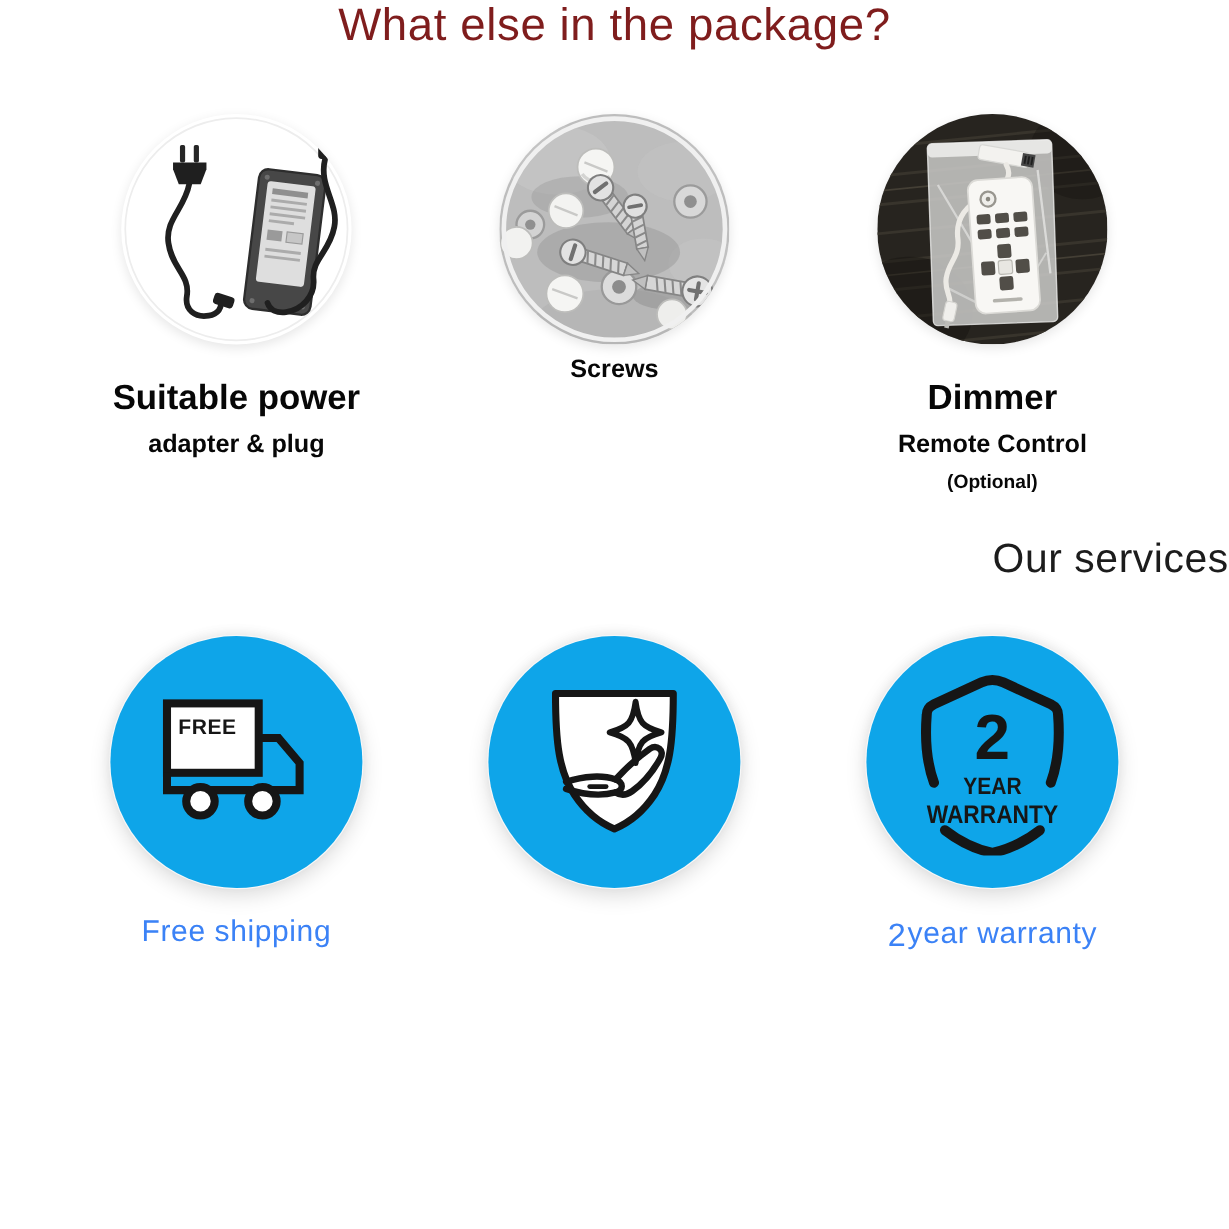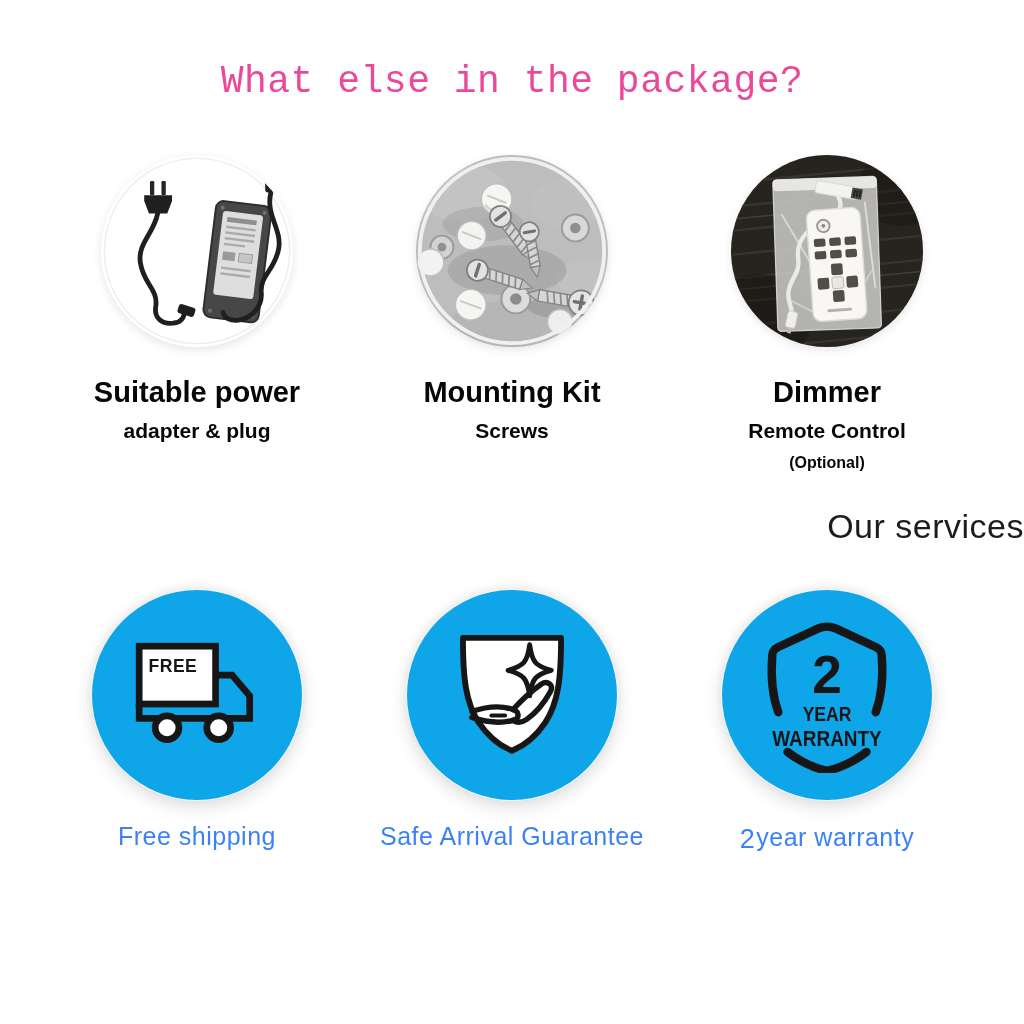--- a/index.html
+++ b/index.html
@@ -1,22 +1,22 @@
 <!DOCTYPE html>
 <html><head>
 <meta charset="utf-8">
 <style>
   html,body{margin:0;padding:0;background:#ffffff;}
   .page{
     width:1024px;height:1024px;background:#ffffff;overflow:hidden;
     font-family:"Liberation Sans",sans-serif;color:#1d1d1d;
   }
   .main-title{
-    margin:0;padding-top:60px;text-align:center;
-    font-size:38px;font-weight:400;letter-spacing:0.5px;color:#ec4899;font-family:Liberation Mono, monospace;
+    margin:0;text-align:center;
+    font-size:38px;font-weight:400;letter-spacing:0.5px;color:#7f1d1d;
   }
   .row{width:912px;margin:0 auto;display:flex;justify-content:space-between;align-items:flex-start;}
   .packages-row{margin-top:52px;}
   .col{width:282px;display:flex;flex-direction:column;align-items:center;text-align:left;}
   .photo-circle{
     width:192px;height:192px;border-radius:50%;overflow:hidden;background:#fff;
     box-shadow:0 3px 10px rgba(0,0,0,0.10);
   }
   .photo-circle svg{display:block;width:100%;height:100%;}
   .pkg-title{font-size:29px;font-weight:700;color:#070707;margin-top:28px;line-height:1.2;}
@@ -145,21 +145,20 @@
               <path d="M-6 16 L6 13 M-6 23 L6 20 M-6 30 L6 27 M-6 37 L6 34" stroke="#8a8a8a" stroke-width="1.8"></path>
               <path d="M-6 45 L0 57 L6 45 Z" fill="#c0c0c0" stroke="#858585" stroke-width="1.2"></path>
               <circle r="13" fill="#e4e4e4" stroke="#7f7f7f" stroke-width="1.8"></circle>
               <rect x="-9" y="-1.8" width="18" height="3.6" rx="1.8" fill="#707070"></rect>
               <rect x="-1.8" y="-9" width="3.6" height="18" rx="1.8" fill="#707070"></rect>
             </g>
           </g>
           <circle cx="100" cy="100" r="96" fill="none" stroke="#f0f0f0" stroke-width="4"></circle>
         </svg>
       </div>
-      <div class="pkg-title">Mounting Kit</div>
       <div class="pkg-sub">Screws</div>
     </div>
 
     <div class="col">
       <div class="photo-circle">
         <svg viewBox="0 0 200 200">
           <rect width="200" height="200" fill="#27241f"></rect>
           <g stroke="#38342c" stroke-width="2.5">
             <path d="M-10 30 L210 8"></path>
               <path d="M-10 55 L210 33"></path>
@@ -250,21 +249,20 @@
         <svg viewBox="8 6 108 126" width="106">
           <path d="M12 11 H112 C112 53 109 77 96 97 C86 112 74 121 62 126 C50 121 38 112 28 97 C15 77 12 53 12 11 Z" fill="#ffffff" stroke="#161616" stroke-width="6" stroke-linejoin="round"></path>
           <path d="M80 18 C82.5 36 86 39.5 102 44 C86 48.5 82.5 52 80 70 C77.5 52 74 48.5 58 44 C74 39.5 77.5 36 80 18 Z" fill="#ffffff" stroke="#161616" stroke-width="5" stroke-linejoin="round"></path>
           <g fill="none" stroke="#161616" stroke-width="5.5" stroke-linecap="round">
             <path d="M21 86 C36 81 52 80 63 84 C70 86.5 70 93 63 95 C50 98.5 36 97 21 92"></path>
             <path d="M63 84 C73 73 85 63 92 58 C98 54 105 59 101 66 C96 75 87 87 77 94 C72 97.5 67 97.5 63 95"></path>
             <path d="M41 90 H55" stroke-width="4"></path>
           </g>
         </svg>
       </div>
-      <div class="service-label">Safe Arrival Guarantee</div>
     </div>
 
     <div class="col">
       <div class="service-circle">
         <svg viewBox="22 12 96 102" width="146">
           <path d="M38 74 C34 63 33 50 34 37 C34 34 35 32.5 38 31 L64 19 C68 17.2 72 17.2 76 19 L102 31 C105 32.5 106 34 106 37 C107 50 106 63 102 74" fill="none" stroke="#161616" stroke-width="5.5" stroke-linecap="round"></path>
           <text x="70" y="61" text-anchor="middle" font-size="35" font-weight="700" fill="#161616">2</text>
           <text x="70" y="80" text-anchor="middle" font-size="13" font-weight="700" fill="#161616" textLength="32" lengthAdjust="spacingAndGlyphs">YEAR</text>
           <text x="70" y="96" text-anchor="middle" font-size="14" font-weight="700" fill="#161616" textLength="72" lengthAdjust="spacingAndGlyphs">WARRANTY</text>
           <path d="M44 100 C53 107 61 110.5 70 112.5 C79 110.5 87 107 96 100" fill="none" stroke="#161616" stroke-width="5.5" stroke-linecap="round"></path>

